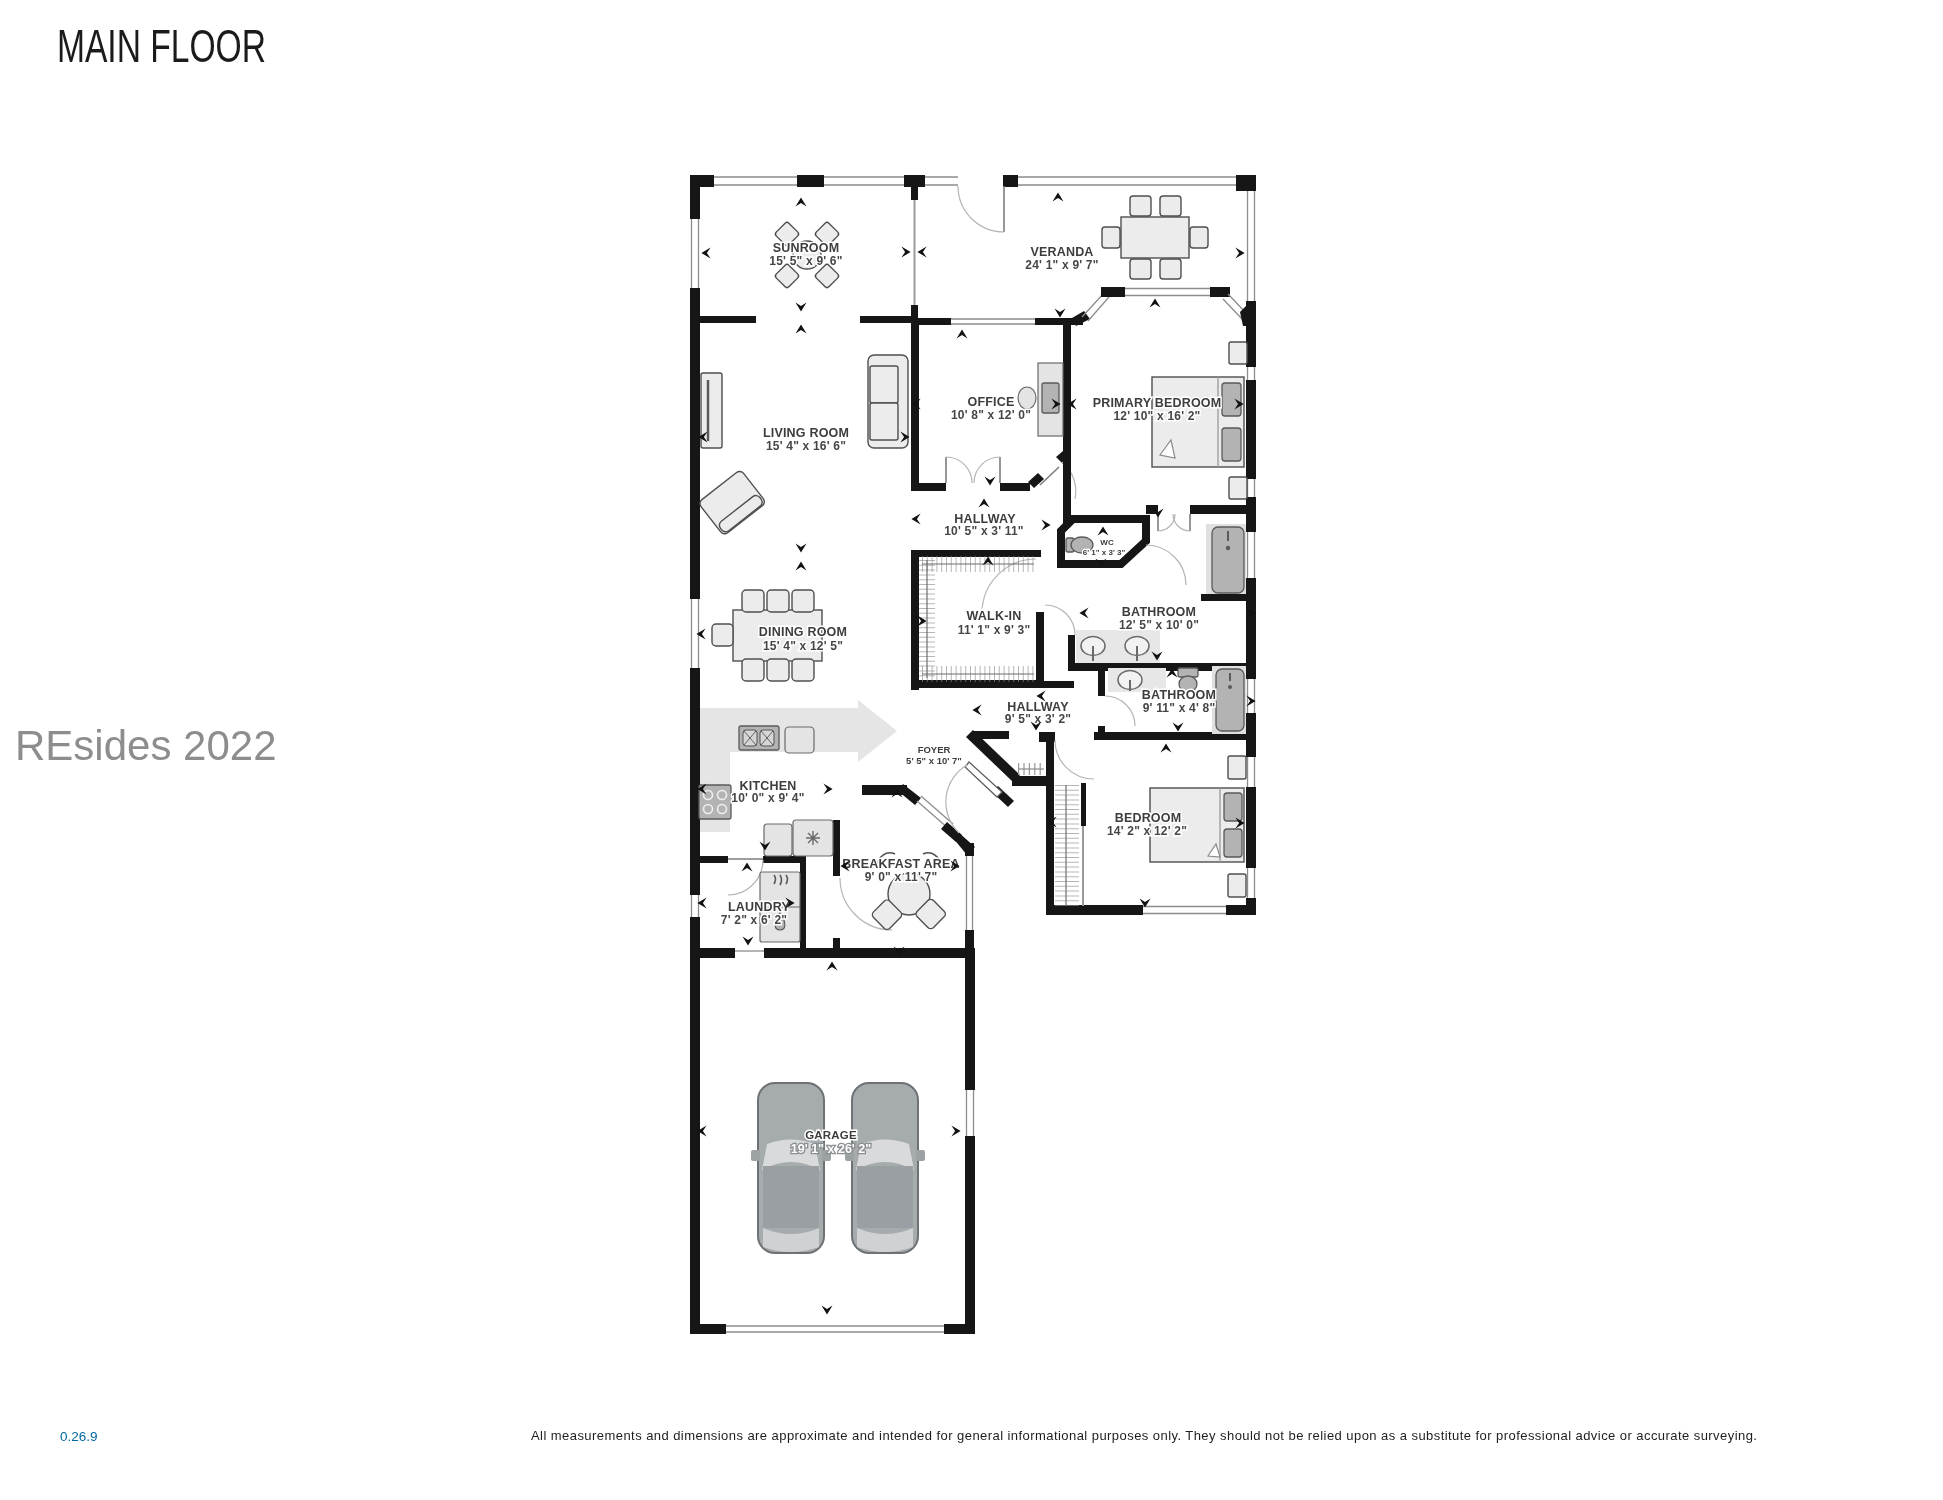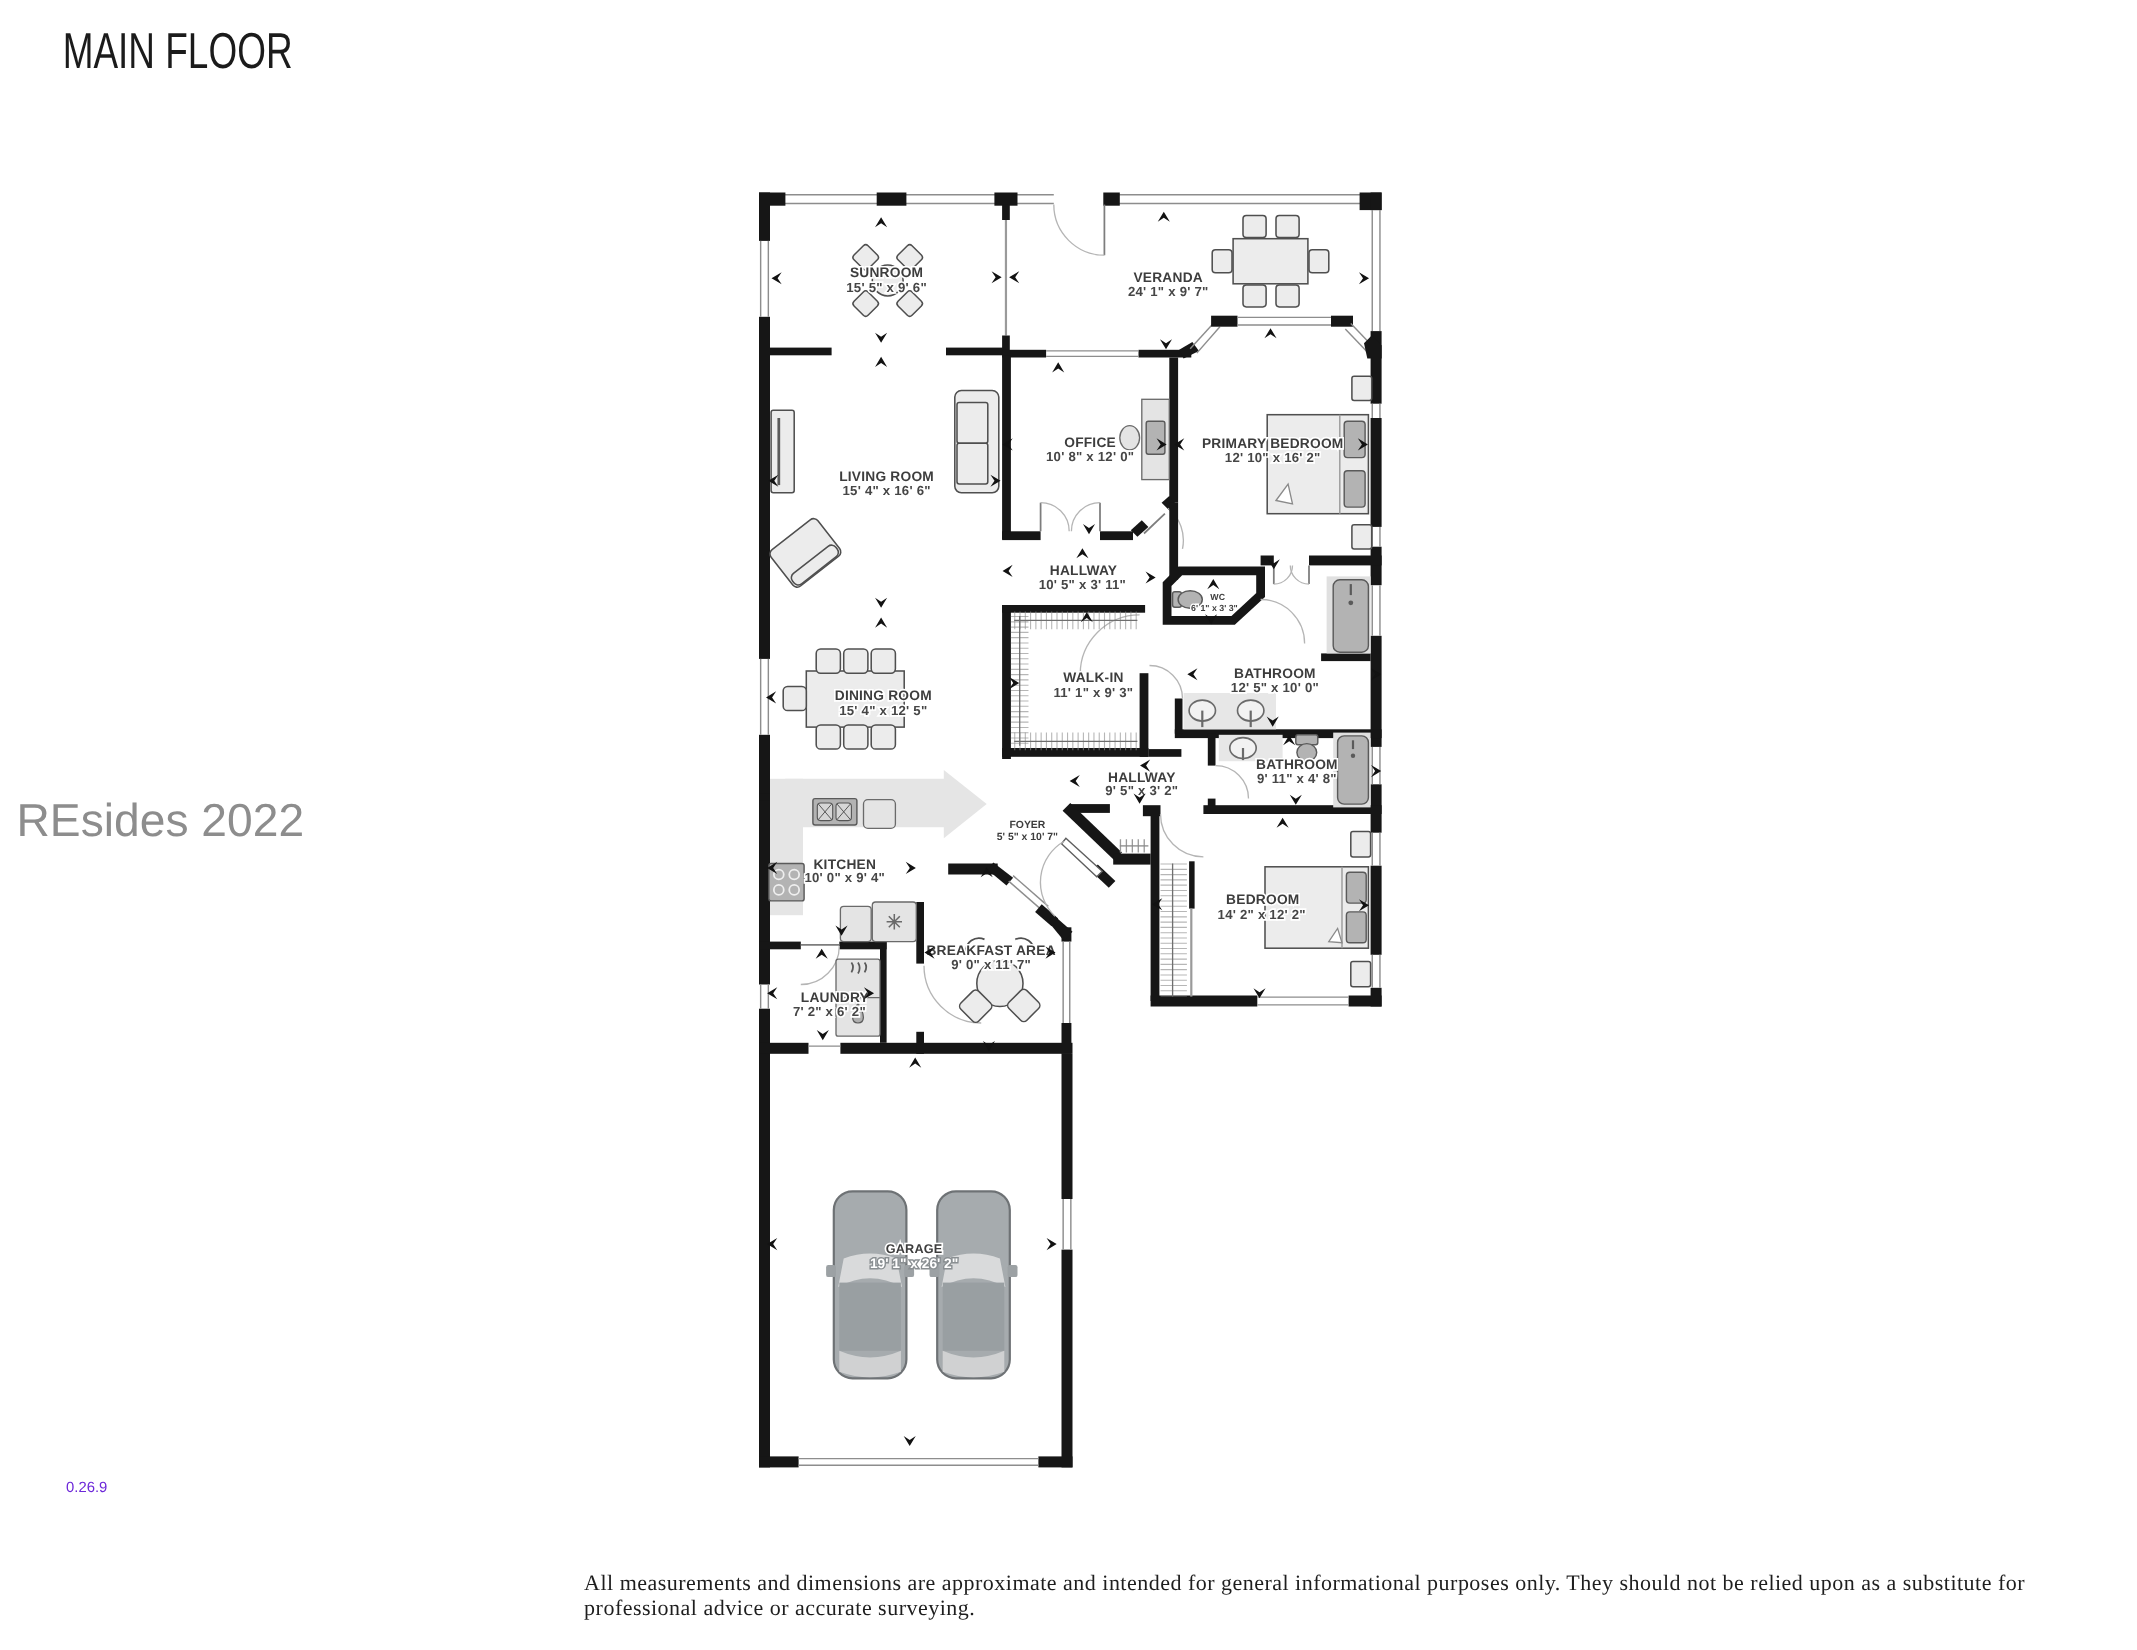--- a/index.html
+++ b/index.html
@@ -16,23 +16,23 @@
 .arc{stroke:#b5b5b5;stroke-width:1.2;fill:none;}
 .leaf{stroke:#7d7d7d;stroke-width:1.6;fill:#ffffff;}
 </style>
 </head>
 <body>
 
 <div class="abs" style="left:57px;top:19px;font-size:46px;color:#1b1b1b;transform:scaleX(.73);transform-origin:0 0;">MAIN FLOOR</div>
 
 <div class="abs" style="left:15px;top:722px;font-size:42px;color:#8d8d8d;">REsides 2022</div>
 
-<div class="abs" style="left:60px;top:1344px;font-size:13.5px;color:#6d28d9;">0.26.9</div>
-
-<div class="abs" style="left:531px;top:1428px;font-size:20px;color:#1e1e1e;letter-spacing:.44px;font-family:Liberation Serif, serif;">All measurements and dimensions are approximate and intended for general informational purposes only. They should not be relied upon as a substitute for professional advice or accurate surveying.</div>
+<div class="abs" style="left:60px;top:1429px;font-size:13.5px;color:#0369a1;">0.26.9</div>
+
+<div class="abs" style="left:531px;top:1428px;font-size:13px;color:#1e1e1e;letter-spacing:.44px;">All measurements and dimensions are approximate and intended for general informational purposes only. They should not be relied upon as a substitute for professional advice or accurate surveying.</div>
 <svg class="abs" style="left:0;top:0" width="1943" height="1500" viewBox="0 0 1943 1500">
 <defs>
 <path id="ar" d="M -5.5,4.6 L 0,-4.6 L 5.5,4.6 L 0,0.9 Z" fill="#121212"></path>
 </defs>
 
 <g>
 <line class="gl" x1="691" y1="177" x2="958" y2="177"></line>
 <line class="gl" x1="1004" y1="177" x2="1255" y2="177"></line>
 <line class="gl" x1="700" y1="185" x2="958" y2="185"></line>
 <line class="gl" x1="1004" y1="185" x2="1246" y2="185"></line>

